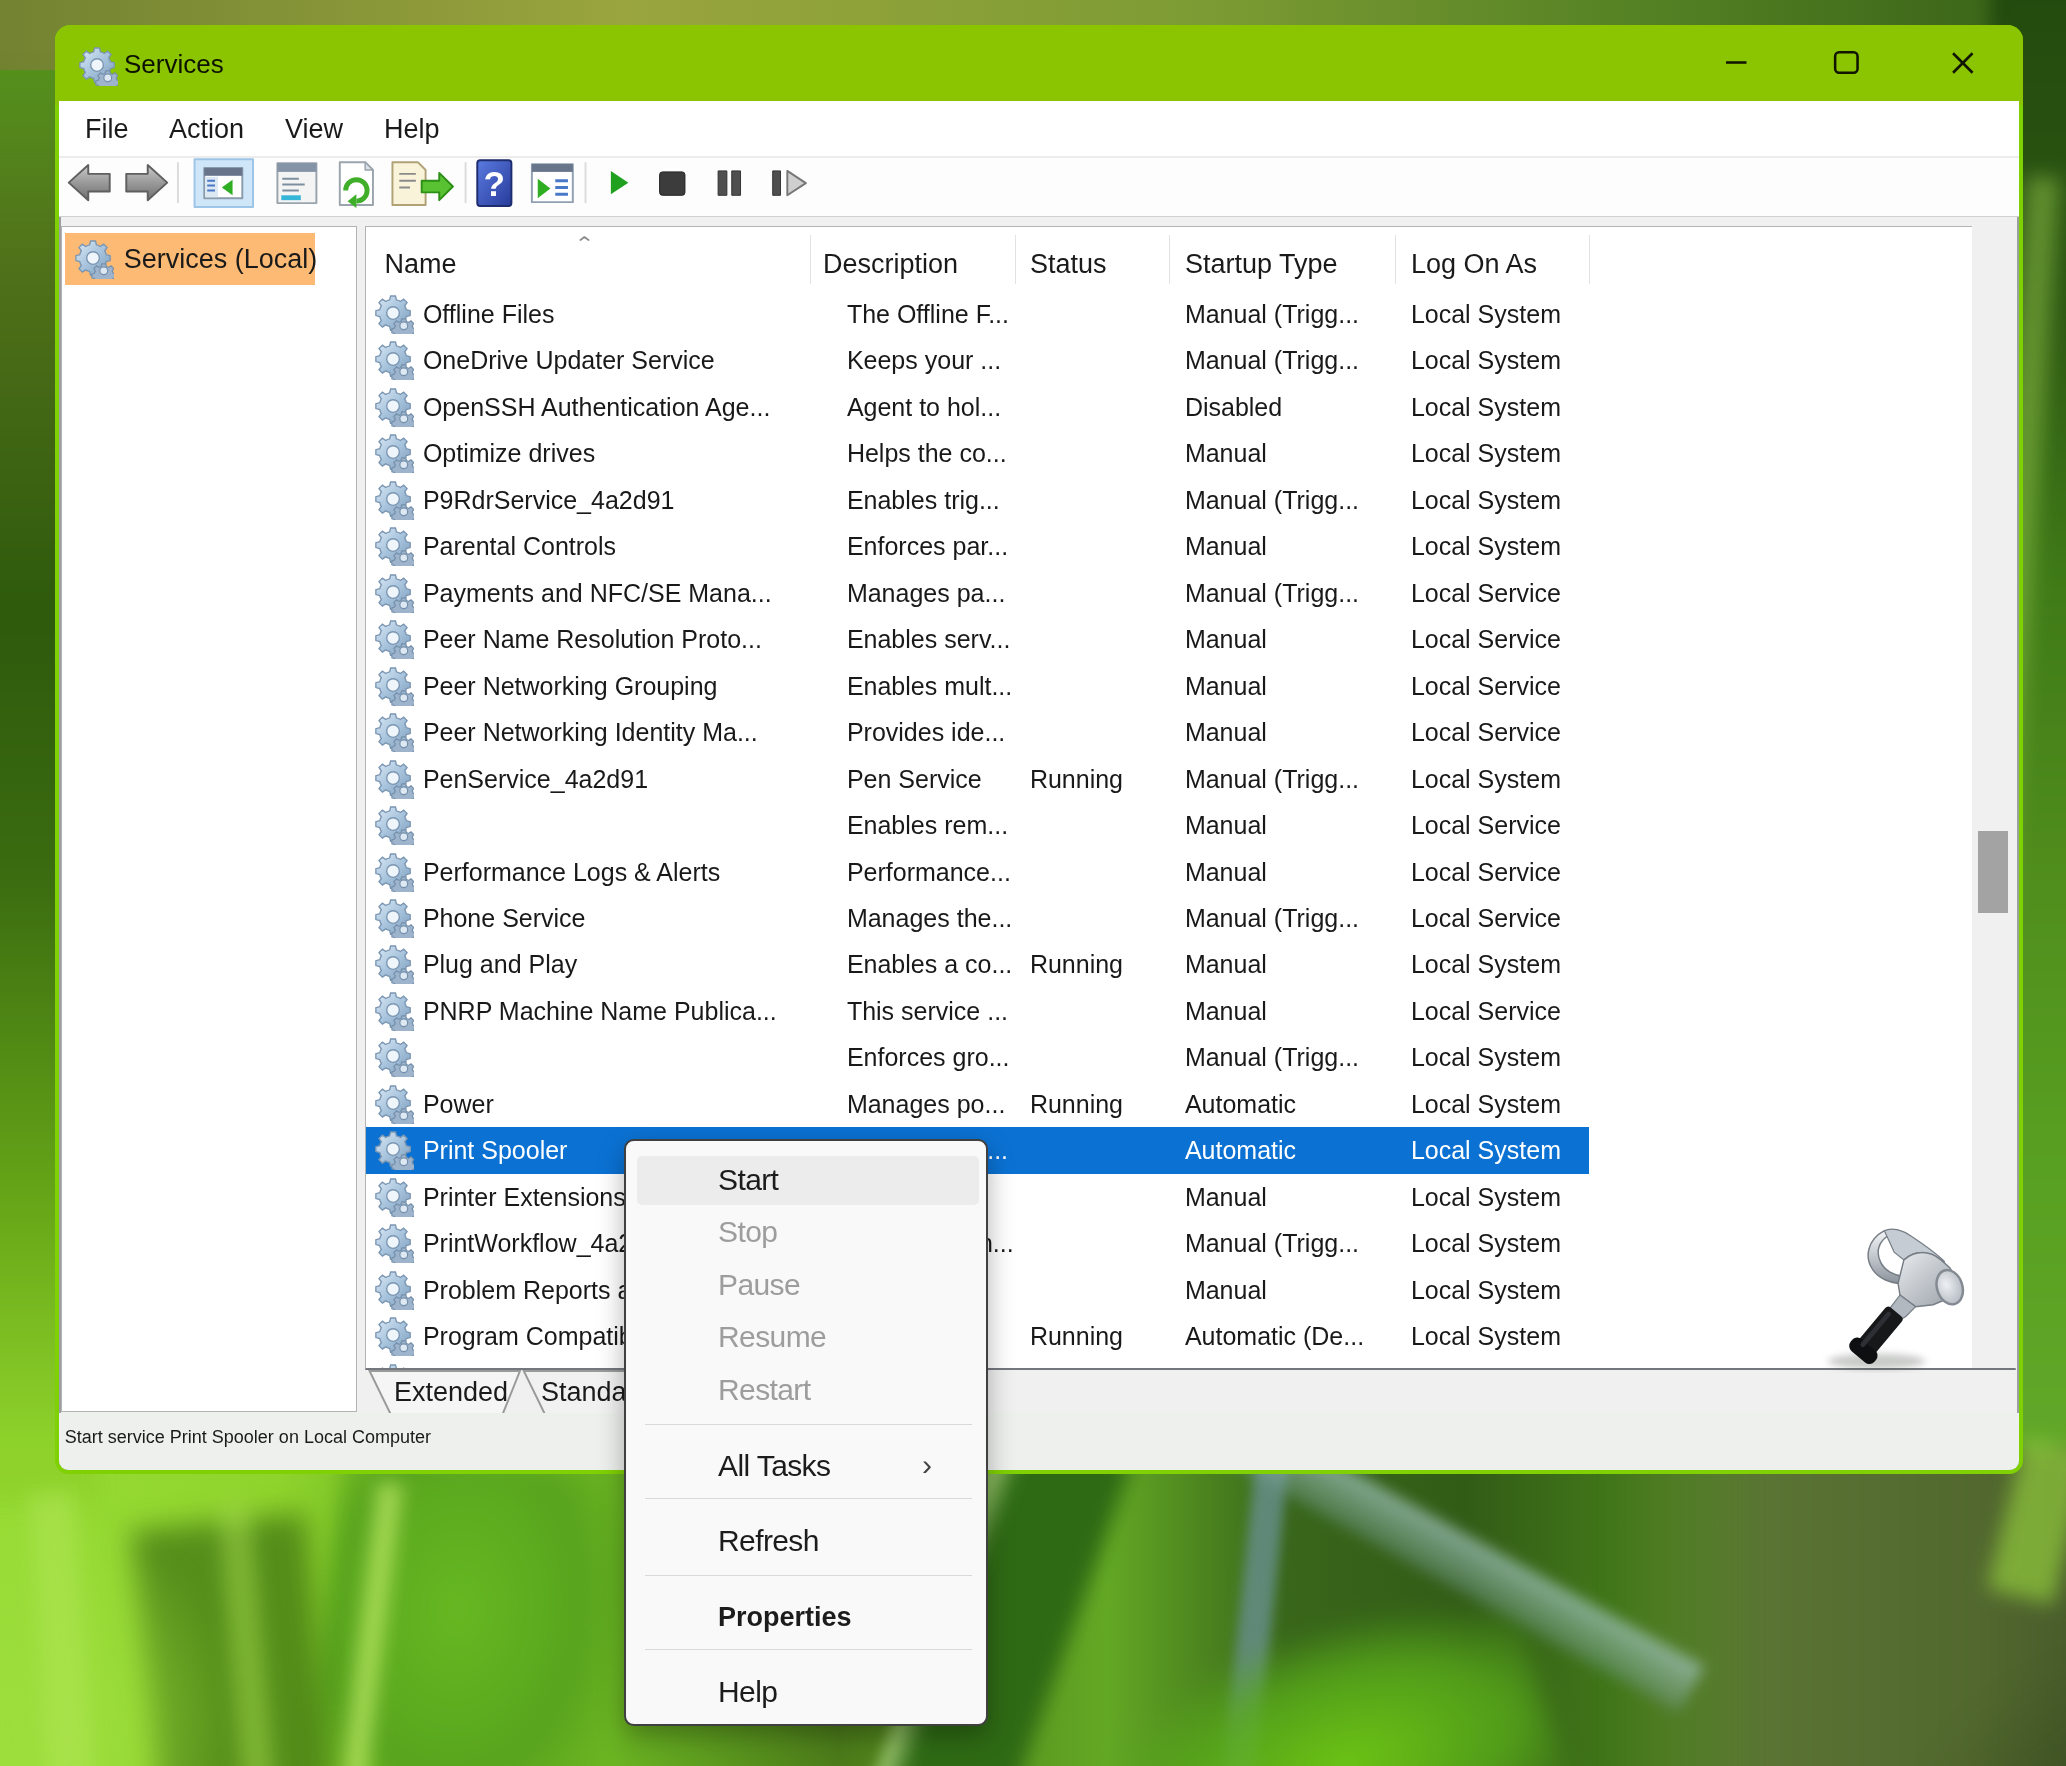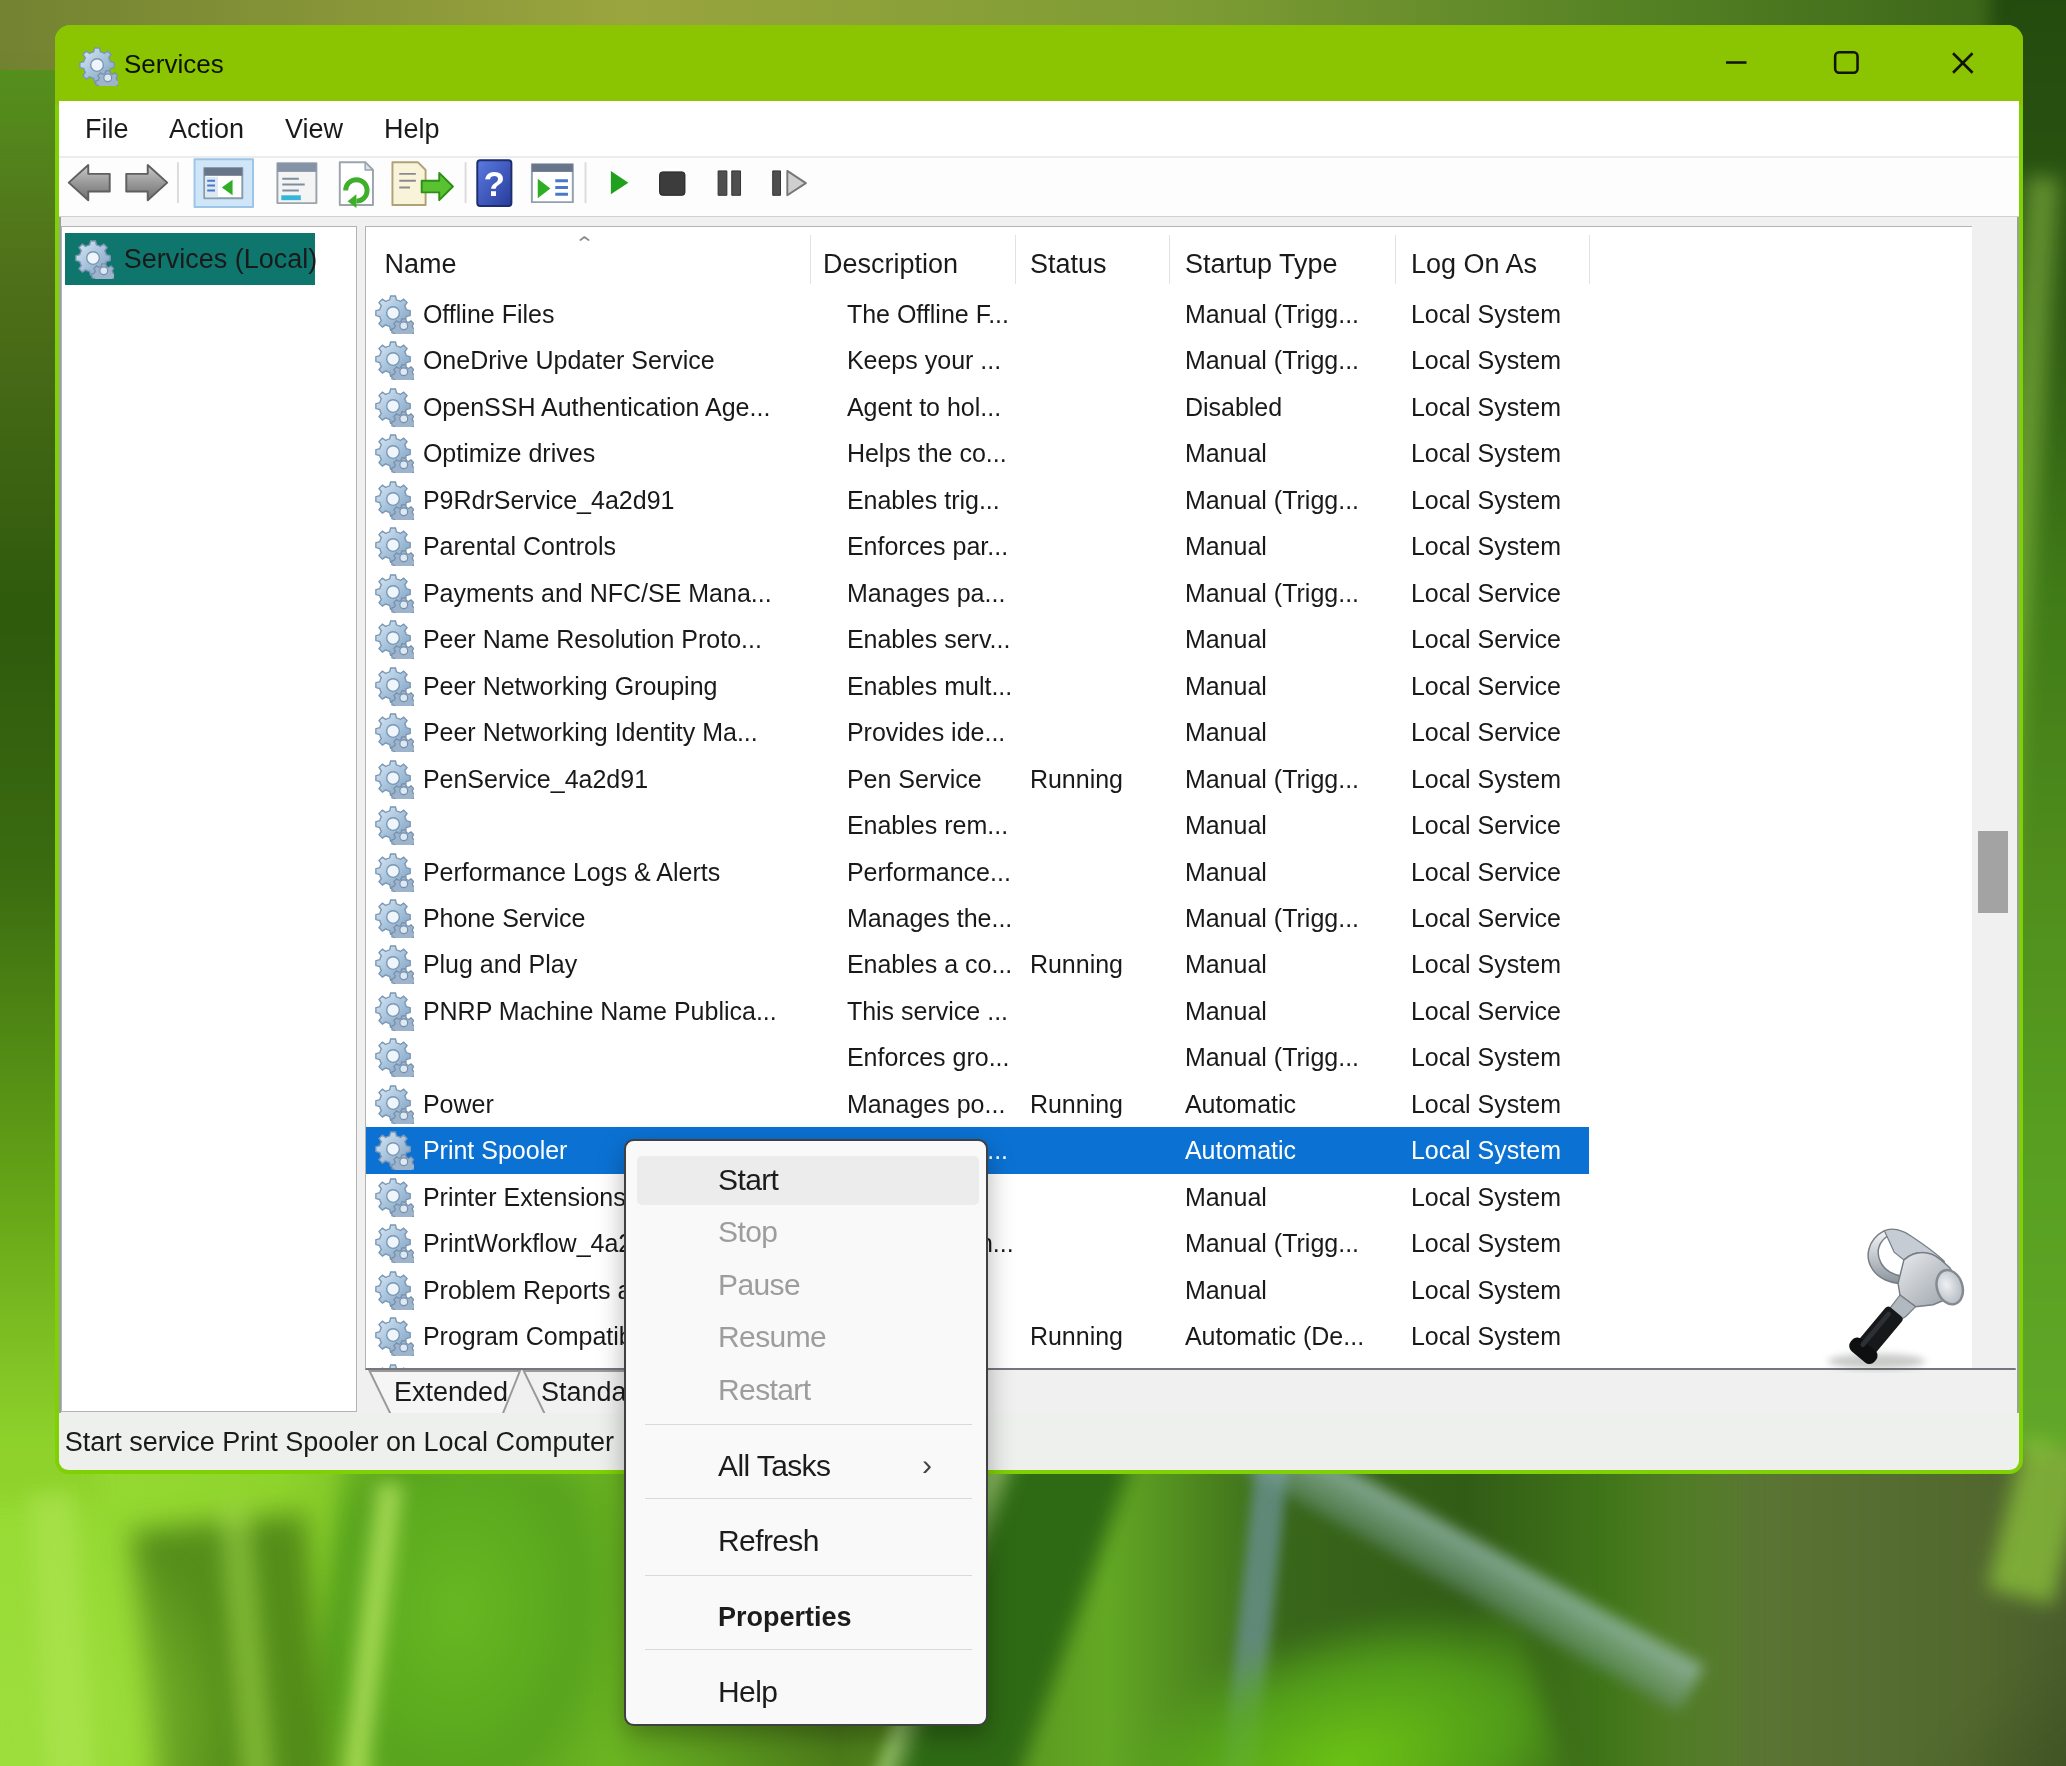--- a/index.html
+++ b/index.html
@@ -23,21 +23,21 @@
              box-shadow: inset 0 0 0 2px #9aa0a0; }
   #menubar { position:absolute; left:0; top:0; right:0; height:55px; background:#fff;
              font-size:27px; color:#1a1a1a; }
   #menubar span { position:absolute; top:12.7px; }
   #toolbar { position:absolute; left:0; top:55px; right:0; height:61px; background:#fdfdfd;
              border-top:2px solid #ececec; border-bottom:1px solid #d0d0d0; }
 
   
   #tree { position:absolute; left:2px; top:125px; width:296px; height:1186px;
           background:#fff; border:1px solid #b3b3b3; }
-  #tree-item { position:absolute; left:2.9px; top:5.9px; width:250px; height:52px; background:#0f766e;padding-left:12px; }
+  #tree-item { position:absolute; left:2.9px; top:5.9px; width:250px; height:52px; background:#fdba74;padding-left:12px; }
   #tree-item span { position:absolute; left:59px; top:10.7px; font-size:27px; color:#1a1a1a; white-space:nowrap; }
 
   
   #list { position:absolute; left:306px; top:125px; width:1651px; height:1144px;
           background:#fff; border:1px solid #b3b3b3; border-bottom:2.9px solid #74787e; overflow:hidden; }
   .hsep { position:absolute; top:7.8px; height:49px; width:1px; background:#e2e2e2; }
   .hdr { position:absolute; top:21.5px; font-size:27px; color:#1a1a1a; white-space:nowrap; }
   #caret { position:absolute; left:208px; top:2px; font-size:25px; color:#8a8a8a;
            transform:scaleY(0.75); }
   .row { position:absolute; left:0; width:1649px; height:47px; line-height:47px;
@@ -53,21 +53,21 @@
 
   
   #sbar { position:absolute; left:1913px; top:125px; width:44px; height:1142px; background:#f0f0f0; }
   #sthumb { position:absolute; left:5.9px; top:605px; width:30px; height:82px; background:#a3a3a3; }
 
   
   .tabtxt { position:absolute; top:1276px; font-size:27px; color:#1a1a1a; white-space:nowrap; }
 
   
   #status { position:absolute; left:0; right:0; bottom:0; height:57px; background:#eef0ee;
-            font-size:27px; color:#1a1a1a; }
+            font-size:18px; color:#1a1a1a; }
 
   
   #ctx { position:absolute; left:624px; top:1139px; width:364px; height:587px;
          background:#f9f9f9; border:2px solid #404040; border-radius:9.8px;
          box-shadow:0 9.8px 27px rgba(0,0,0,.30); font-size:30px; letter-spacing:-0.6px; color:#1c1c1c; z-index:50; }
   .mi { position:absolute; left:92px; white-space:nowrap; }
   .mi.dis { color:#9d9d9d; }
   .msep { position:absolute; left:18.5px; width:327px; height:1px; background:#d9d9d9; }
   #mi-hl { position:absolute; left:10.7px; top:14.6px; width:342px; height:49px; background:#ececec; border-radius:4.9px; }
 </style>

